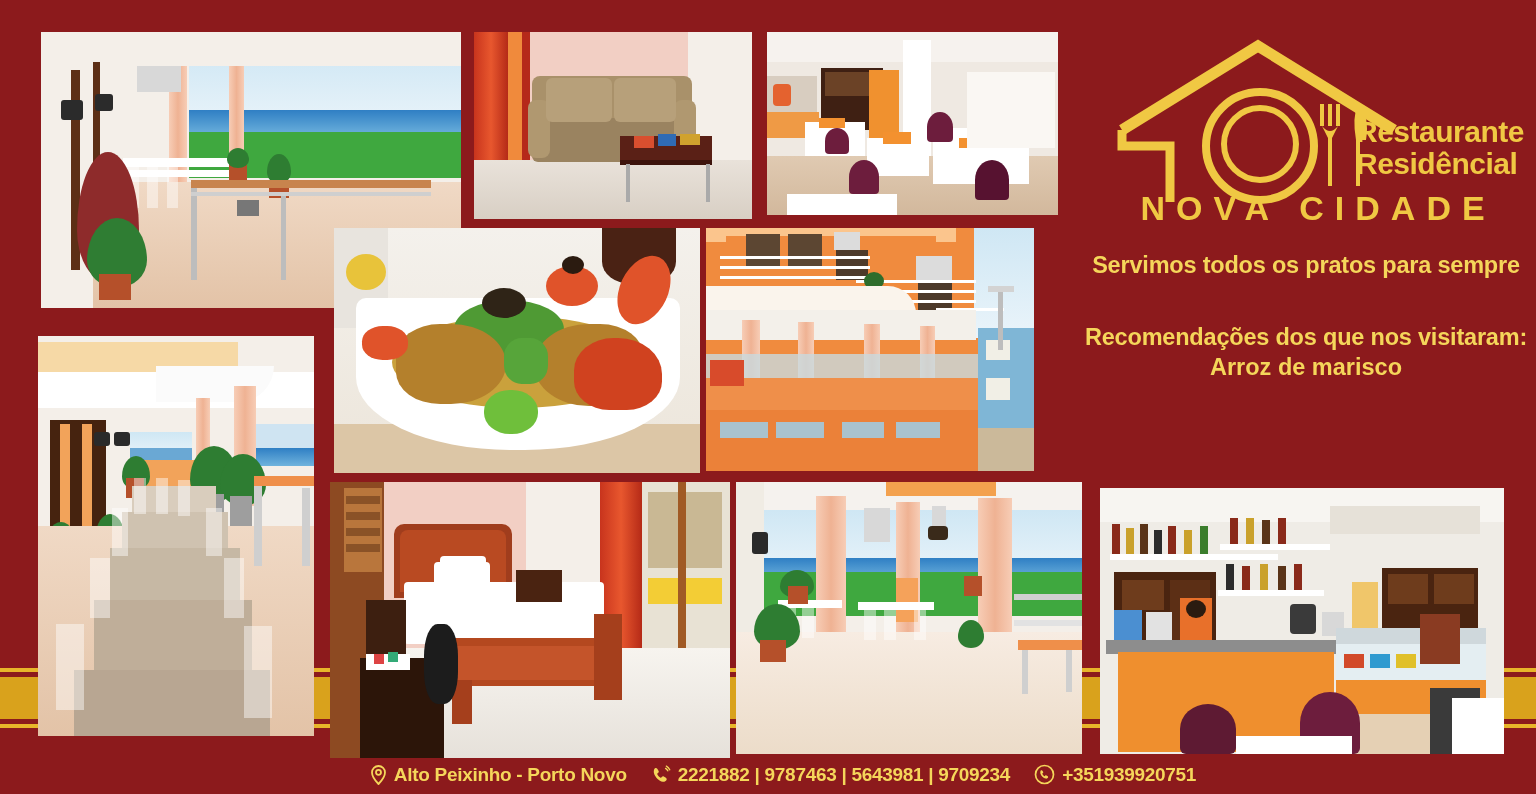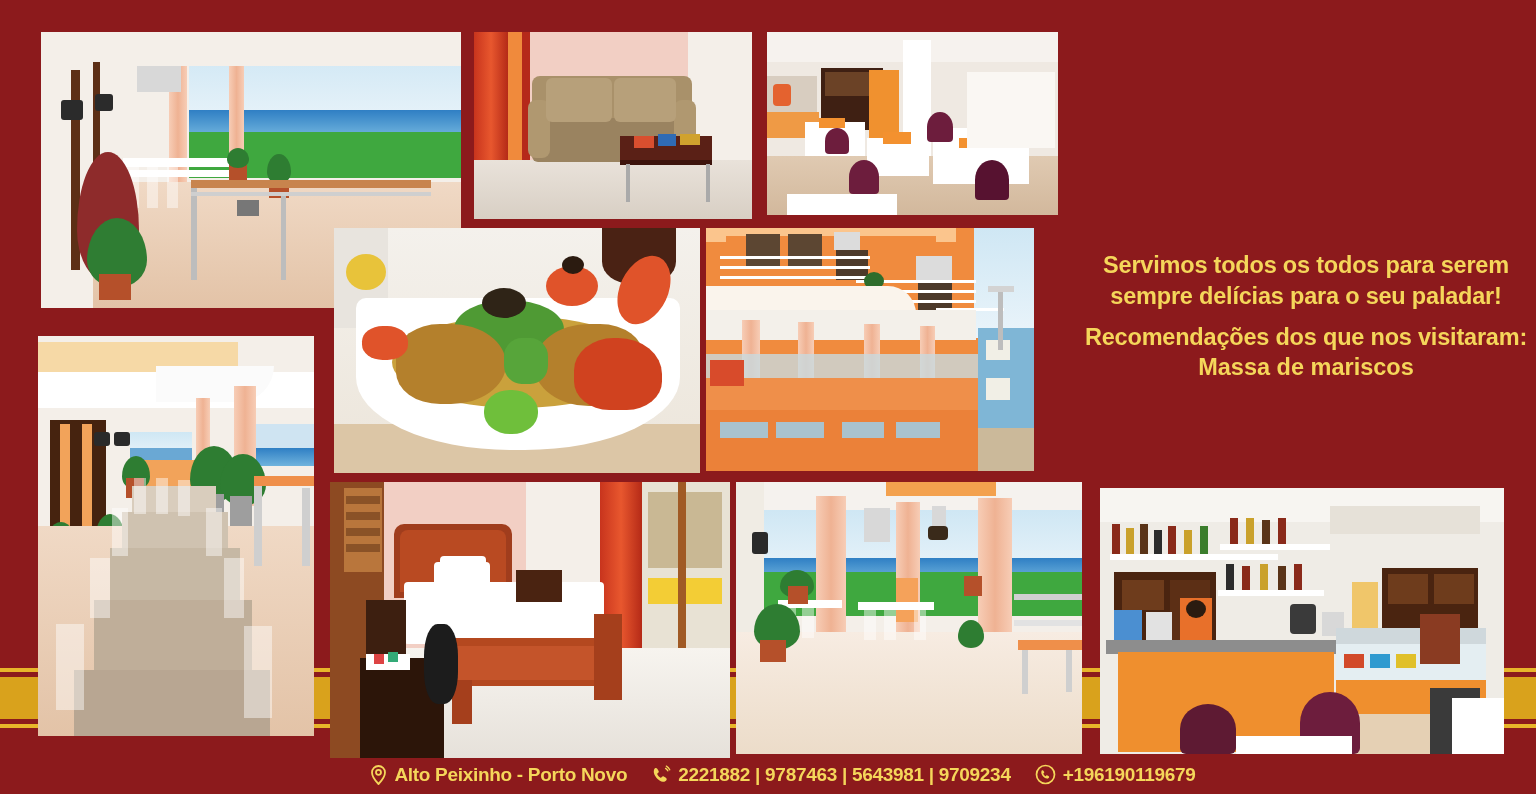--- a/index.html
+++ b/index.html
@@ -483,30 +483,49 @@
       <div class="lyr" style="left:320px;top:126px;width:40px;height:50px;background:#8a3b22;"></div>
       <div class="lyr floor" style="left:236px;top:226px;width:168px;height:40px;background:#e5d0b4;"></div>
       <div class="lyr" style="left:80px;top:216px;width:56px;height:50px;background:#5e1a33;border-radius:50% 50% 6px 6px;"></div>
       <div class="lyr" style="left:200px;top:204px;width:60px;height:62px;background:#6d1d3d;border-radius:50% 50% 6px 6px;"></div>
       <div class="lyr white" style="left:136px;top:248px;width:116px;height:18px;"></div>
       <div class="lyr" style="left:330px;top:200px;width:50px;height:66px;background:#3a3a3a;"></div>
       <div class="lyr white" style="left:352px;top:210px;width:52px;height:56px;"></div>
     </div>
   </div>
 
+  <div class="logo-wrap">
+    <svg viewBox="0 0 420 190" xmlns="http://www.w3.org/2000/svg" aria-hidden="true">
+
+      <path d="M14 96 L150 12 L286 96" fill="none" stroke="#f0c843" stroke-width="11" stroke-linejoin="miter"></path>
+      <path d="M14 96 L14 112 L62 112 L62 168" fill="none" stroke="#f0c843" stroke-width="9" stroke-linecap="butt"></path>
+
+      <circle cx="152" cy="112" r="54" fill="none" stroke="#f0c843" stroke-width="8"></circle>
+
+      <circle cx="152" cy="110" r="36" fill="none" stroke="#f0c843" stroke-width="6"></circle>
+
+      <path d="M214 70 L214 92 M222 70 L222 92 M230 70 L230 92" stroke="#f0c843" stroke-width="4"></path>
+      <path d="M214 92 Q222 102 230 92 L224 104 L224 152 L220 152 L220 104 Z" fill="#f0c843"></path>
+
+      <path d="M250 68 Q262 82 258 106 L252 106 L252 152 L248 152 L248 106 Q244 84 250 68 Z" fill="#f0c843"></path>
+
+      <text x="248" y="108" font-family="'Liberation Sans', sans-serif" font-size="30" font-weight="bold" fill="#f0c843" letter-spacing="-0.5">Restaurante</text>
+      <text x="248" y="140" font-family="'Liberation Sans', sans-serif" font-size="30" font-weight="bold" fill="#f0c843" letter-spacing="-0.5">Residêncial</text>
+      <text x="210" y="186" text-anchor="middle" font-family="'Liberation Sans', sans-serif" font-size="34" font-weight="bold" fill="#f0c843" letter-spacing="11">NOVA CIDADE</text>
+    </svg>
+  </div>
 
   <div class="tagline">
-    <div>Servimos todos os todos para serem</div>
-    <div>sempre delícias para o seu paladar!</div>
+    <div>Servimos todos os pratos para sempre</div>
   </div>
 
   <div class="recommend-head">Recomendações dos que nos visitaram:</div>
 
   <ul class="dish-list">
-    <li>Massa de mariscos</li>
+    <li>Arroz de marisco</li>
   </ul>
 
   <div class="footer">
 
     <span class="fitem">
       <svg width="17" height="20" viewBox="0 0 17 20" aria-hidden="true">
         <path d="M8.5 1C4.9 1 2 3.9 2 7.5 2 12.4 8.5 19 8.5 19S15 12.4 15 7.5C15 3.9 12.1 1 8.5 1z" fill="none" stroke="#f5d65a" stroke-width="1.8"></path>
         <circle cx="8.5" cy="7.3" r="2.5" fill="none" stroke="#f5d65a" stroke-width="1.8"></circle>
       </svg>
       <span>Alto Peixinho - Porto Novo</span>
@@ -519,18 +538,18 @@
         <path d="M14.6 3.4a5.2 5.2 0 0 1 2.2 2.4M15.4 1.2a7.6 7.6 0 0 1 3.3 3.6" fill="none" stroke="#f5d65a" stroke-width="1.4" stroke-linecap="round"></path>
       </svg>
       <span>2221882 | 9787463 | 5643981 | 9709234</span>
     </span>
 
     <span class="fitem">
       <svg width="21" height="21" viewBox="0 0 21 21" aria-hidden="true">
         <circle cx="10.5" cy="10.5" r="9" fill="none" stroke="#f5d65a" stroke-width="1.7"></circle>
         <path d="M7 6.3c.7-.4 1.2 0 1.6.7l.6 1c.2.4.1.8-.3 1.1l-.5.4c-.1.1-.2.3 0 .5.4.9 1.1 1.7 2 2.2.3.1.4 0 .5-.1l.4-.5c.3-.4.7-.4 1.1-.2l1 .6c.6.4 1 1 .6 1.6-.4.8-1.4 1.2-2.3 1-2.3-.5-4.7-2.9-5.3-5.2-.2-1 0-2.6.6-3.1z" fill="#f5d65a"></path>
       </svg>
-      <span>+196190119679</span>
+      <span>+351939920751</span>
     </span>
 
   </div>
 
 </div>
 
 </body></html>

